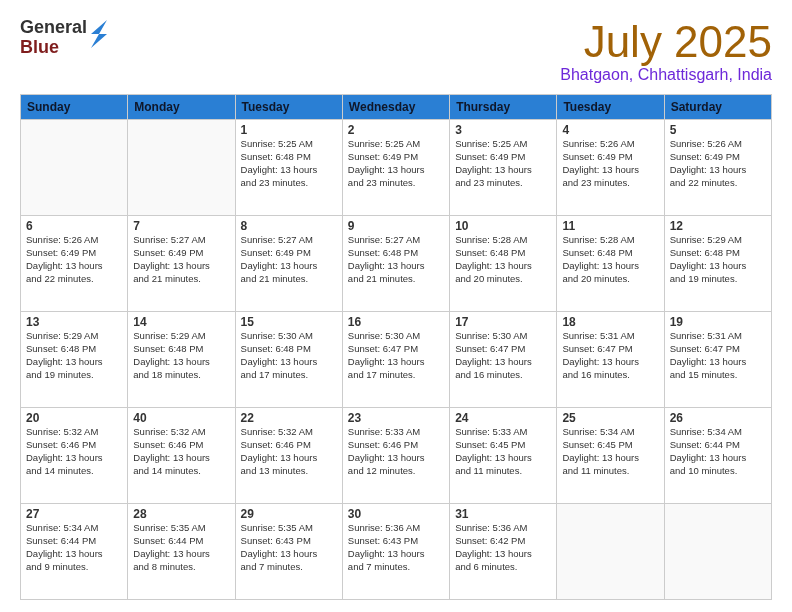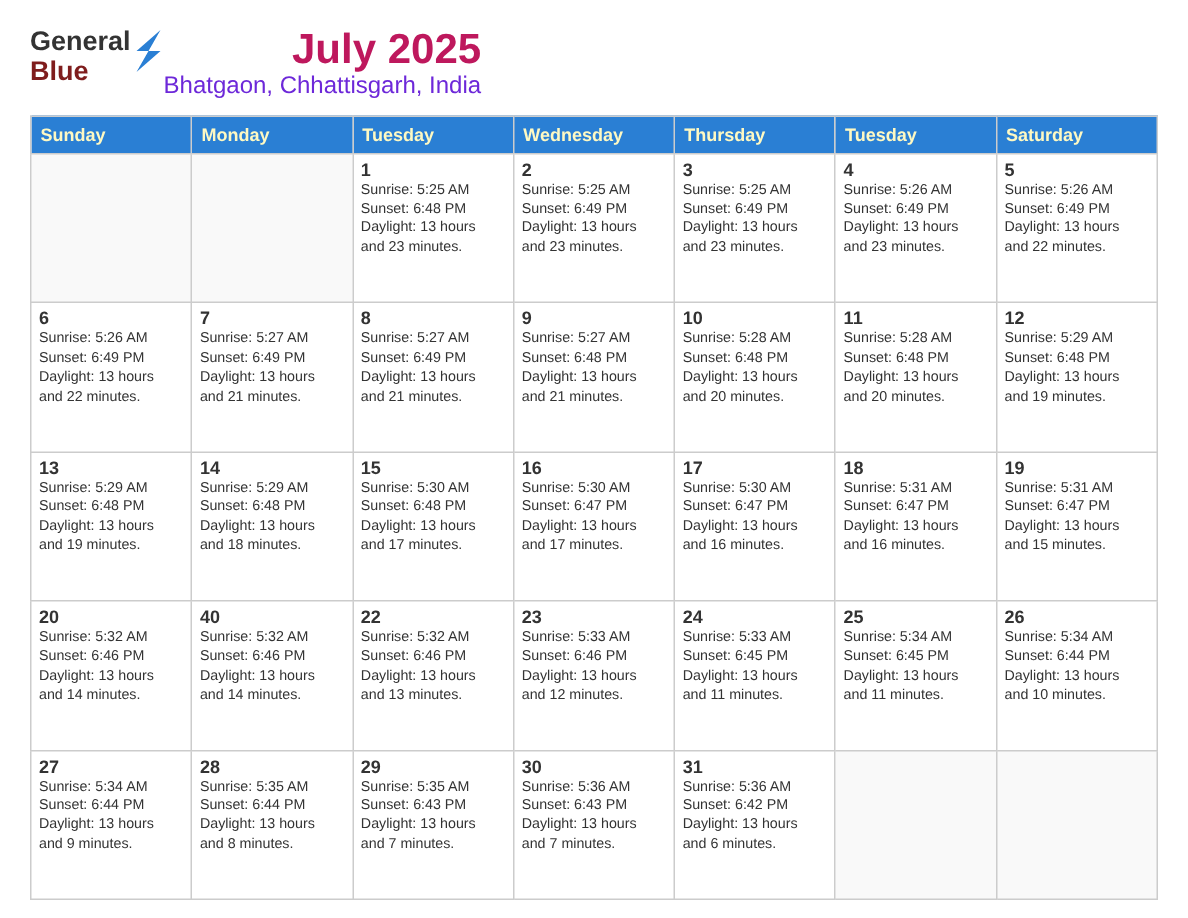--- a/index.html
+++ b/index.html
@@ -12,21 +12,21 @@
     }
     .page {
       width: 792px;
       height: 612px;
       padding: 18px 20px 12px 20px;
       display: flex;
       flex-direction: column;
     }
     .header {
       display: flex;
-      justify-content: flex-start;
+      justify-content: space-between;
       align-items: flex-start;
       margin-bottom: 10px;
     }
     .logo {
       display: flex;
       align-items: center;
     }
     .logo-text {
       display: flex;
       flex-direction: column;
@@ -46,37 +46,37 @@
       width: 20px;
       height: 28px;
       margin-left: 2px;
       position: relative;
       top: -4px;
     }
     .title-block {
       text-align: right;
     }
     .month-title {
-      font-size: 28px;
-      font-weight: bold;
-      color: #be185d;
+      font-size: 44px;
+      font-weight: normal;
+      color: #a16207;
       line-height: 1.1;
     }
     .subtitle {
       font-size: 16px;
       color: #6d28d9;
     }
     .calendar-table {
       width: 100%;
       border-collapse: collapse;
       flex: 1;
     }
     .calendar-table th {
       background-color: #2a7fd4;
-      color: #fef9c3;
+      color: #0f172a;
       font-size: 12px;
       font-weight: bold;
       padding: 5px 6px;
       text-align: left;
       border: 1px solid #ccc;
     }
     .calendar-table td {
       border: 1px solid #ccc;
       vertical-align: top;
       padding: 3px 5px;

